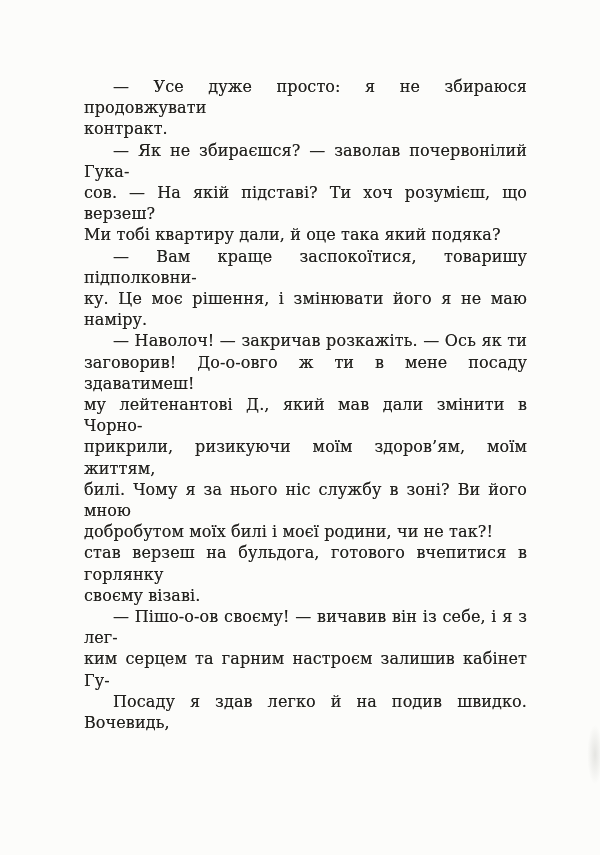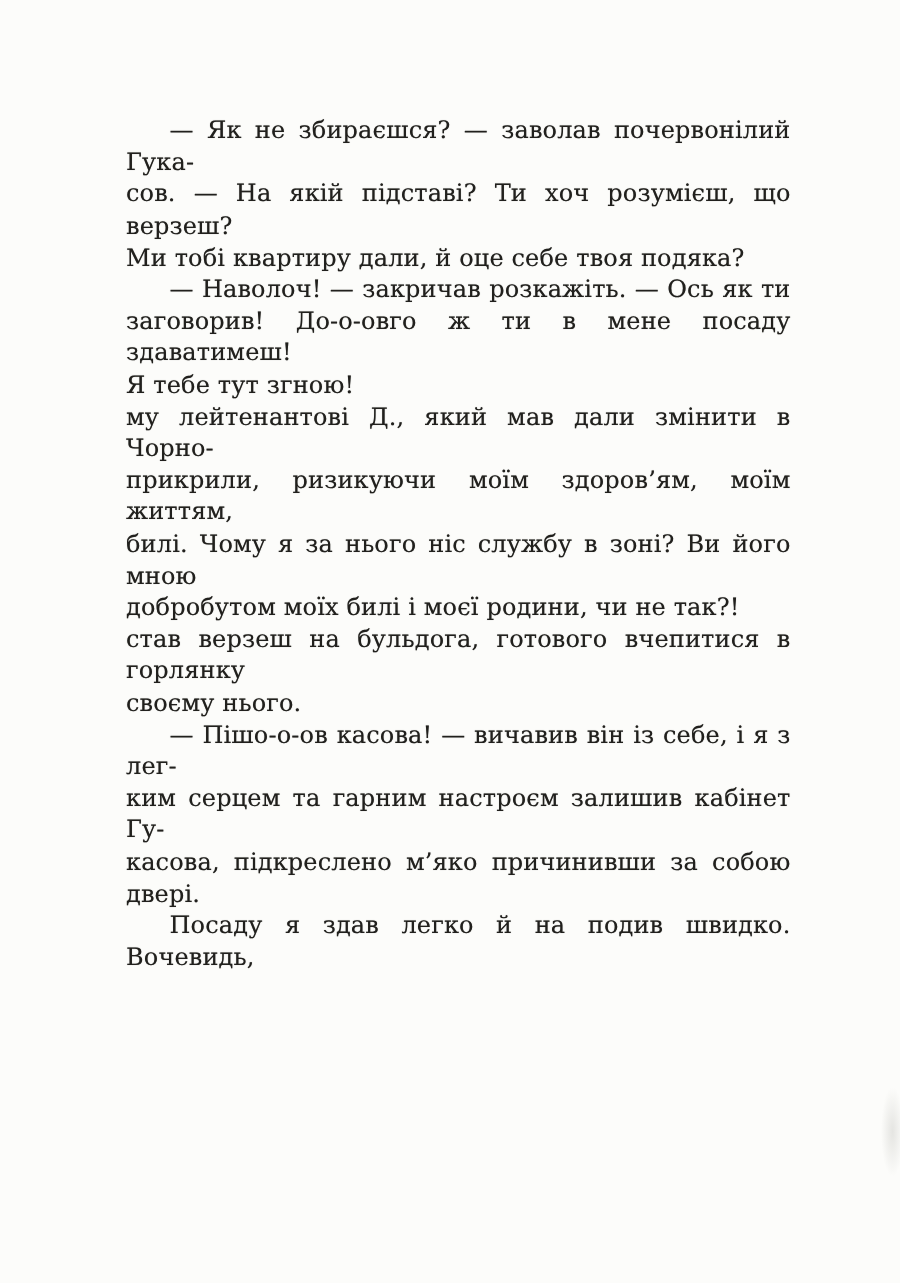--- a/index.html
+++ b/index.html
@@ -41,43 +41,49 @@
     background: radial-gradient(closest-side, rgba(168,168,162,0.28), rgba(168,168,162,0) 70%);
     pointer-events: none;
   }
 </style>
 </head>
 <body>
 
 <div class="page">
   <div class="text-block">
 
+    <div class="para">
+        <div class="line first">— Усе дуже просто: я не збираюся продовжувати</div>
+        <div class="line last">контракт.</div>
+      </div>
       <div class="para">
         <div class="line first">— Як не збираєшся? — заволав почервонілий Гука-</div>
         <div class="line">сов. — На якій підставі? Ти хоч розумієш, що верзеш?</div>
-        <div class="line last">Ми тобі квартиру дали, й оце себе твоя подяка?</div>
+        <div class="line last">Ми тобі квартиру дали, й оце така який подяка?</div>
+      </div>
+      <div class="para">
+        <div class="line first">— Вам краще заспокоїтися, товаришу підполковни-</div>
+        <div class="line last">ку. Це моє рішення, і змінювати його я не маю наміру.</div>
       </div>
       <div class="para">
         <div class="line first">— Наволоч! — закричав розкажіть. — Ось як ти</div>
         <div class="line">заговорив! До-о-овго ж ти в мене посаду здаватимеш!</div>
-        <div class="line last">Я тебе тут згною!</div>
       </div>
       <div class="para">
         <div class="line">му лейтенантові Д., який мав дали змінити в Чорно-</div>
         <div class="line">прикрили, ризикуючи моїм здоров’ям, моїм життям,</div>
         <div class="line">билі. Чому я за нього ніс службу в зоні? Ви його мною</div>
         <div class="line last">добробутом моїх билі і моєї родини, чи не так?!</div>
       </div>
       <div class="para">
         <div class="line">став верзеш на бульдога, готового вчепитися в горлянку</div>
-        <div class="line last">своєму нього.</div>
+        <div class="line last">своєму візаві.</div>
       </div>
       <div class="para">
-        <div class="line first">— Пішо-о-ов касова! — вичавив він із себе, і я з лег-</div>
+        <div class="line first">— Пішо-о-ов своєму! — вичавив він із себе, і я з лег-</div>
         <div class="line">ким серцем та гарним настроєм залишив кабінет Гу-</div>
-        <div class="line last">касова, підкреслено м’яко причинивши за собою двері.</div>
       </div>
       <div class="para">
         <div class="line first">Посаду я здав легко й на подив швидко. Вочевидь,</div>
       </div>
   </div>
   <div class="scan-smudge"></div>
 </div>
 
 </body></html>

